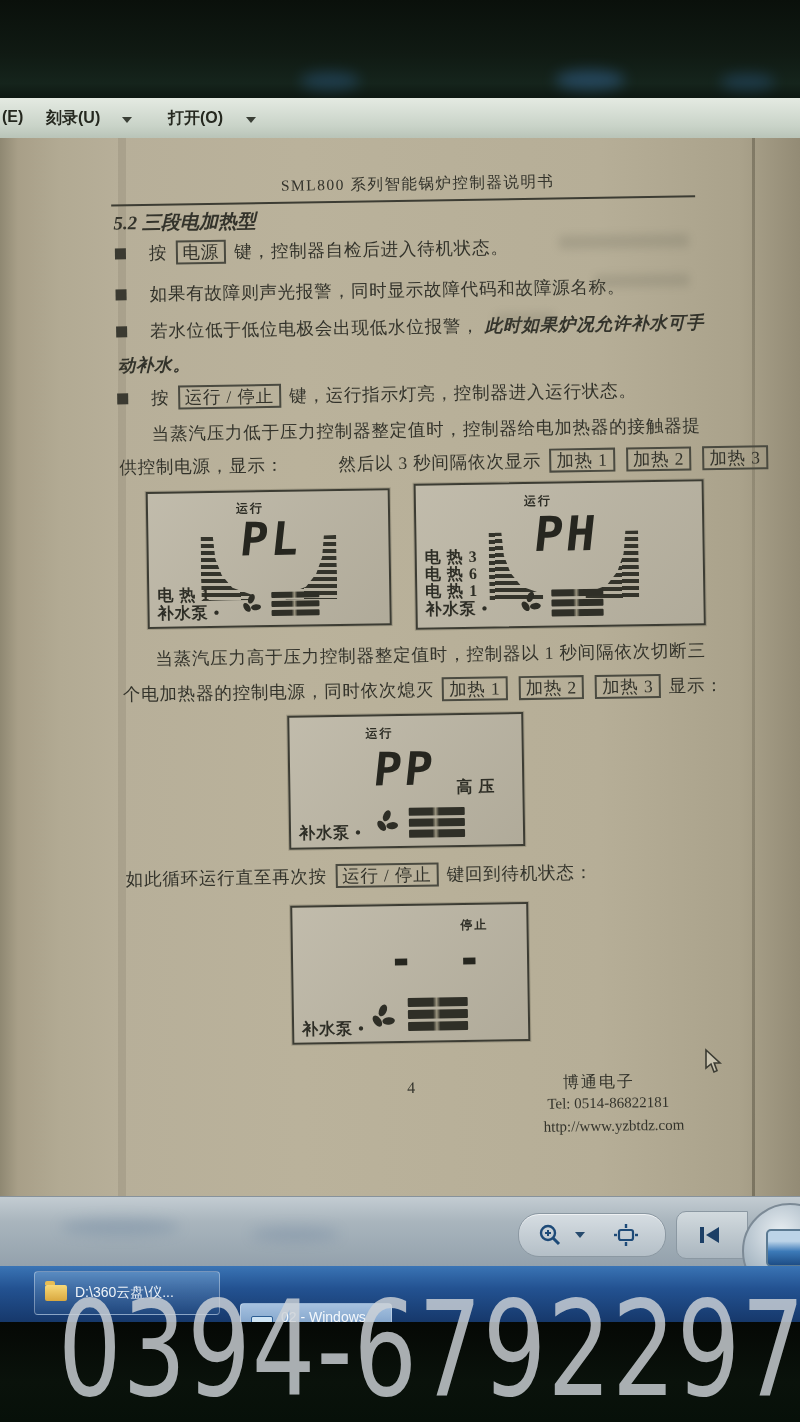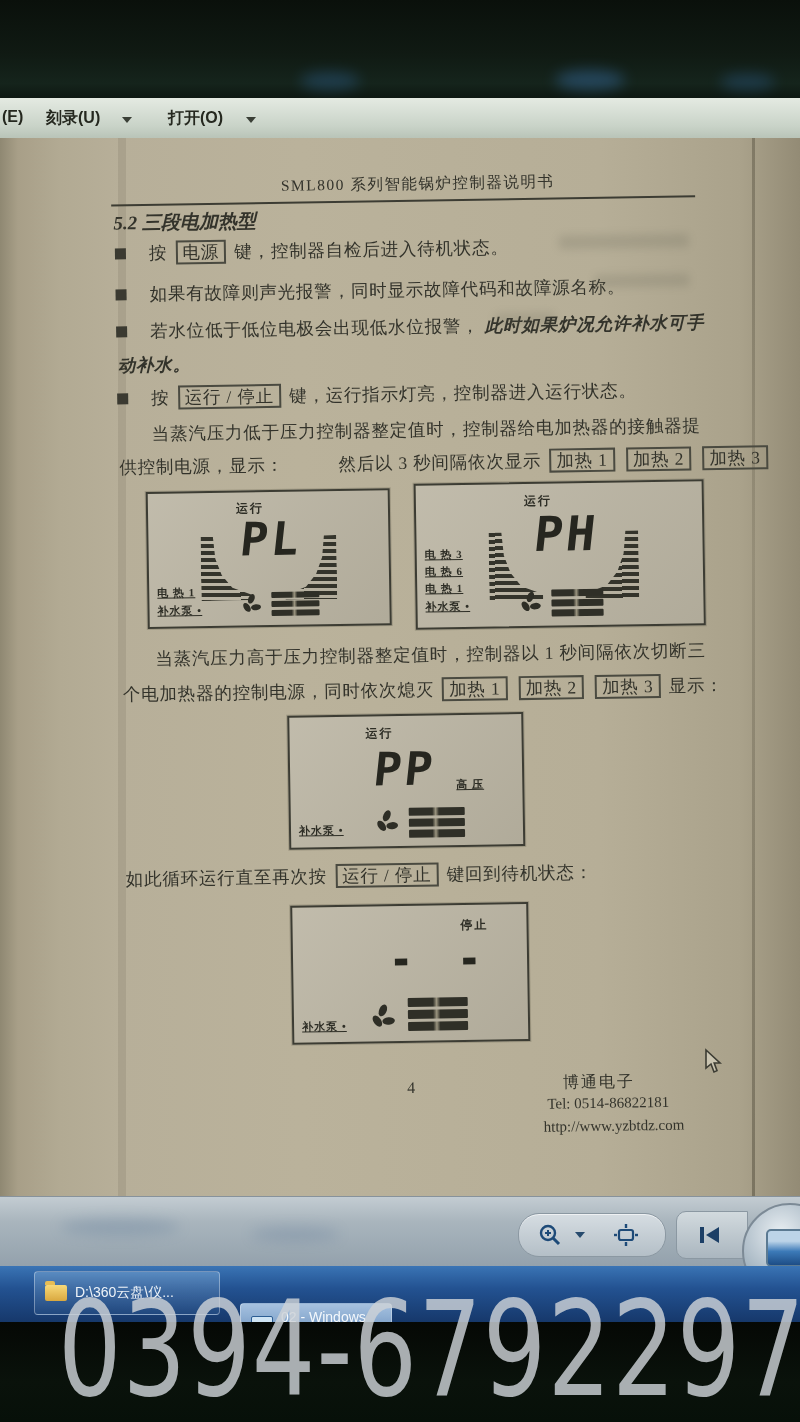--- a/index.html
+++ b/index.html
@@ -39,21 +39,21 @@
   .rule{position:absolute;height:2px;background:#3c3c33;}
   .smudge{position:absolute;background:#5a5a4c;filter:blur(4px);border-radius:3px;opacity:.18;}
 
   
   .lcd{position:absolute;border:2px solid #3c3c33;background:
       linear-gradient(135deg,rgba(255,255,255,.10),rgba(0,0,0,.05)),#bab4a2;
       box-shadow:0 0 0 1px rgba(120,115,95,.4);}
   .lcd .status{position:absolute;font-size:12px;font-weight:bold;color:#2e2e26;letter-spacing:2px;}
   .seg{position:absolute;font-family:"DejaVu Sans Mono",monospace;font-weight:bold;
        color:#26261f;transform:skewX(-7deg);letter-spacing:3px;}
-  .lcd .lab{position:absolute;font-size:11px;font-weight:bold;color:#2e2e26;letter-spacing:1px;text-decoration:underline;}
+  .lcd .lab{position:absolute;font-size:16px;font-weight:bold;color:#2e2e26;letter-spacing:1px;}
   .gauge{position:absolute;background:repeating-linear-gradient(to bottom,#34342b 0 4px,rgba(0,0,0,0) 4px 7px);}
   .gauge.gl{clip-path:polygon(0% 0%,24% 0%,28% 34%,40% 60%,60% 80%,100% 92%,100% 100%,0% 100%);}
   .gauge.gr{clip-path:polygon(76% 0%,100% 0%,100% 100%,0% 100%,0% 92%,40% 80%,60% 60%,72% 34%);}
   .levels{position:absolute;}
   .levels div{background:linear-gradient(to right,#2f2f27 42%,#9a947f 48%,#2f2f27 54%);
     border-radius:1px;}
   .fan{position:absolute;}
 
   
   .cursor{position:absolute;}

